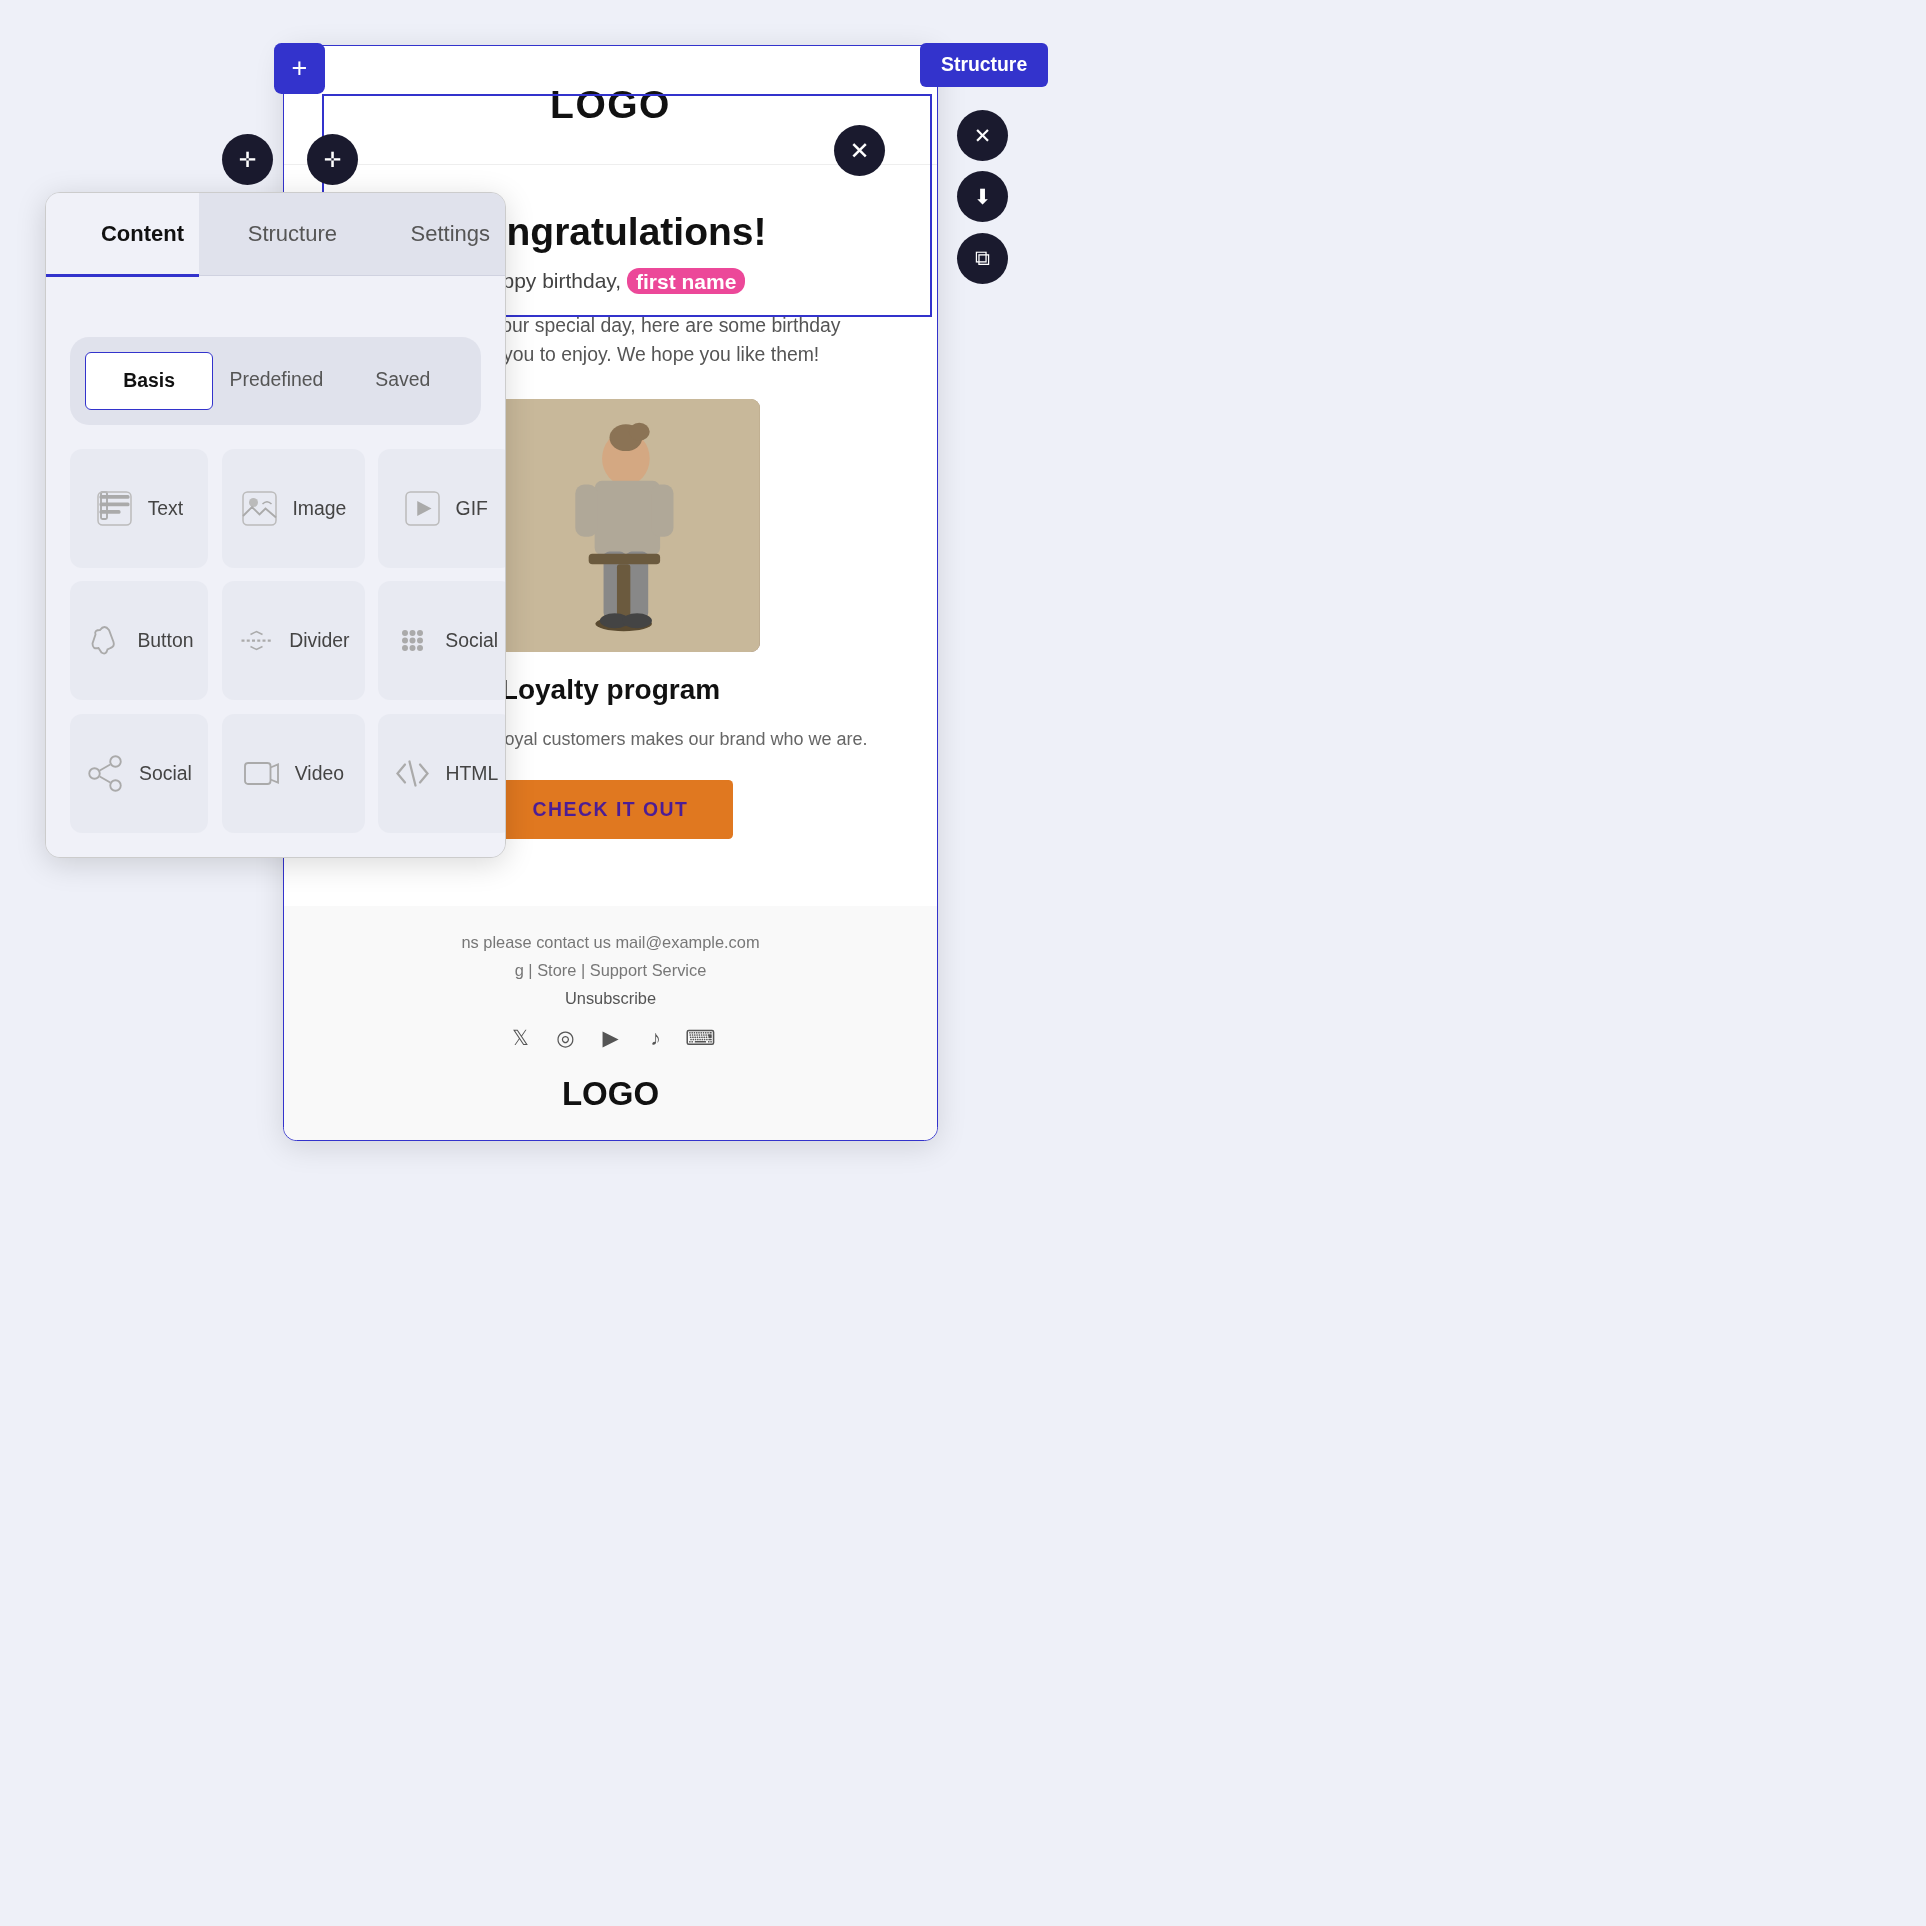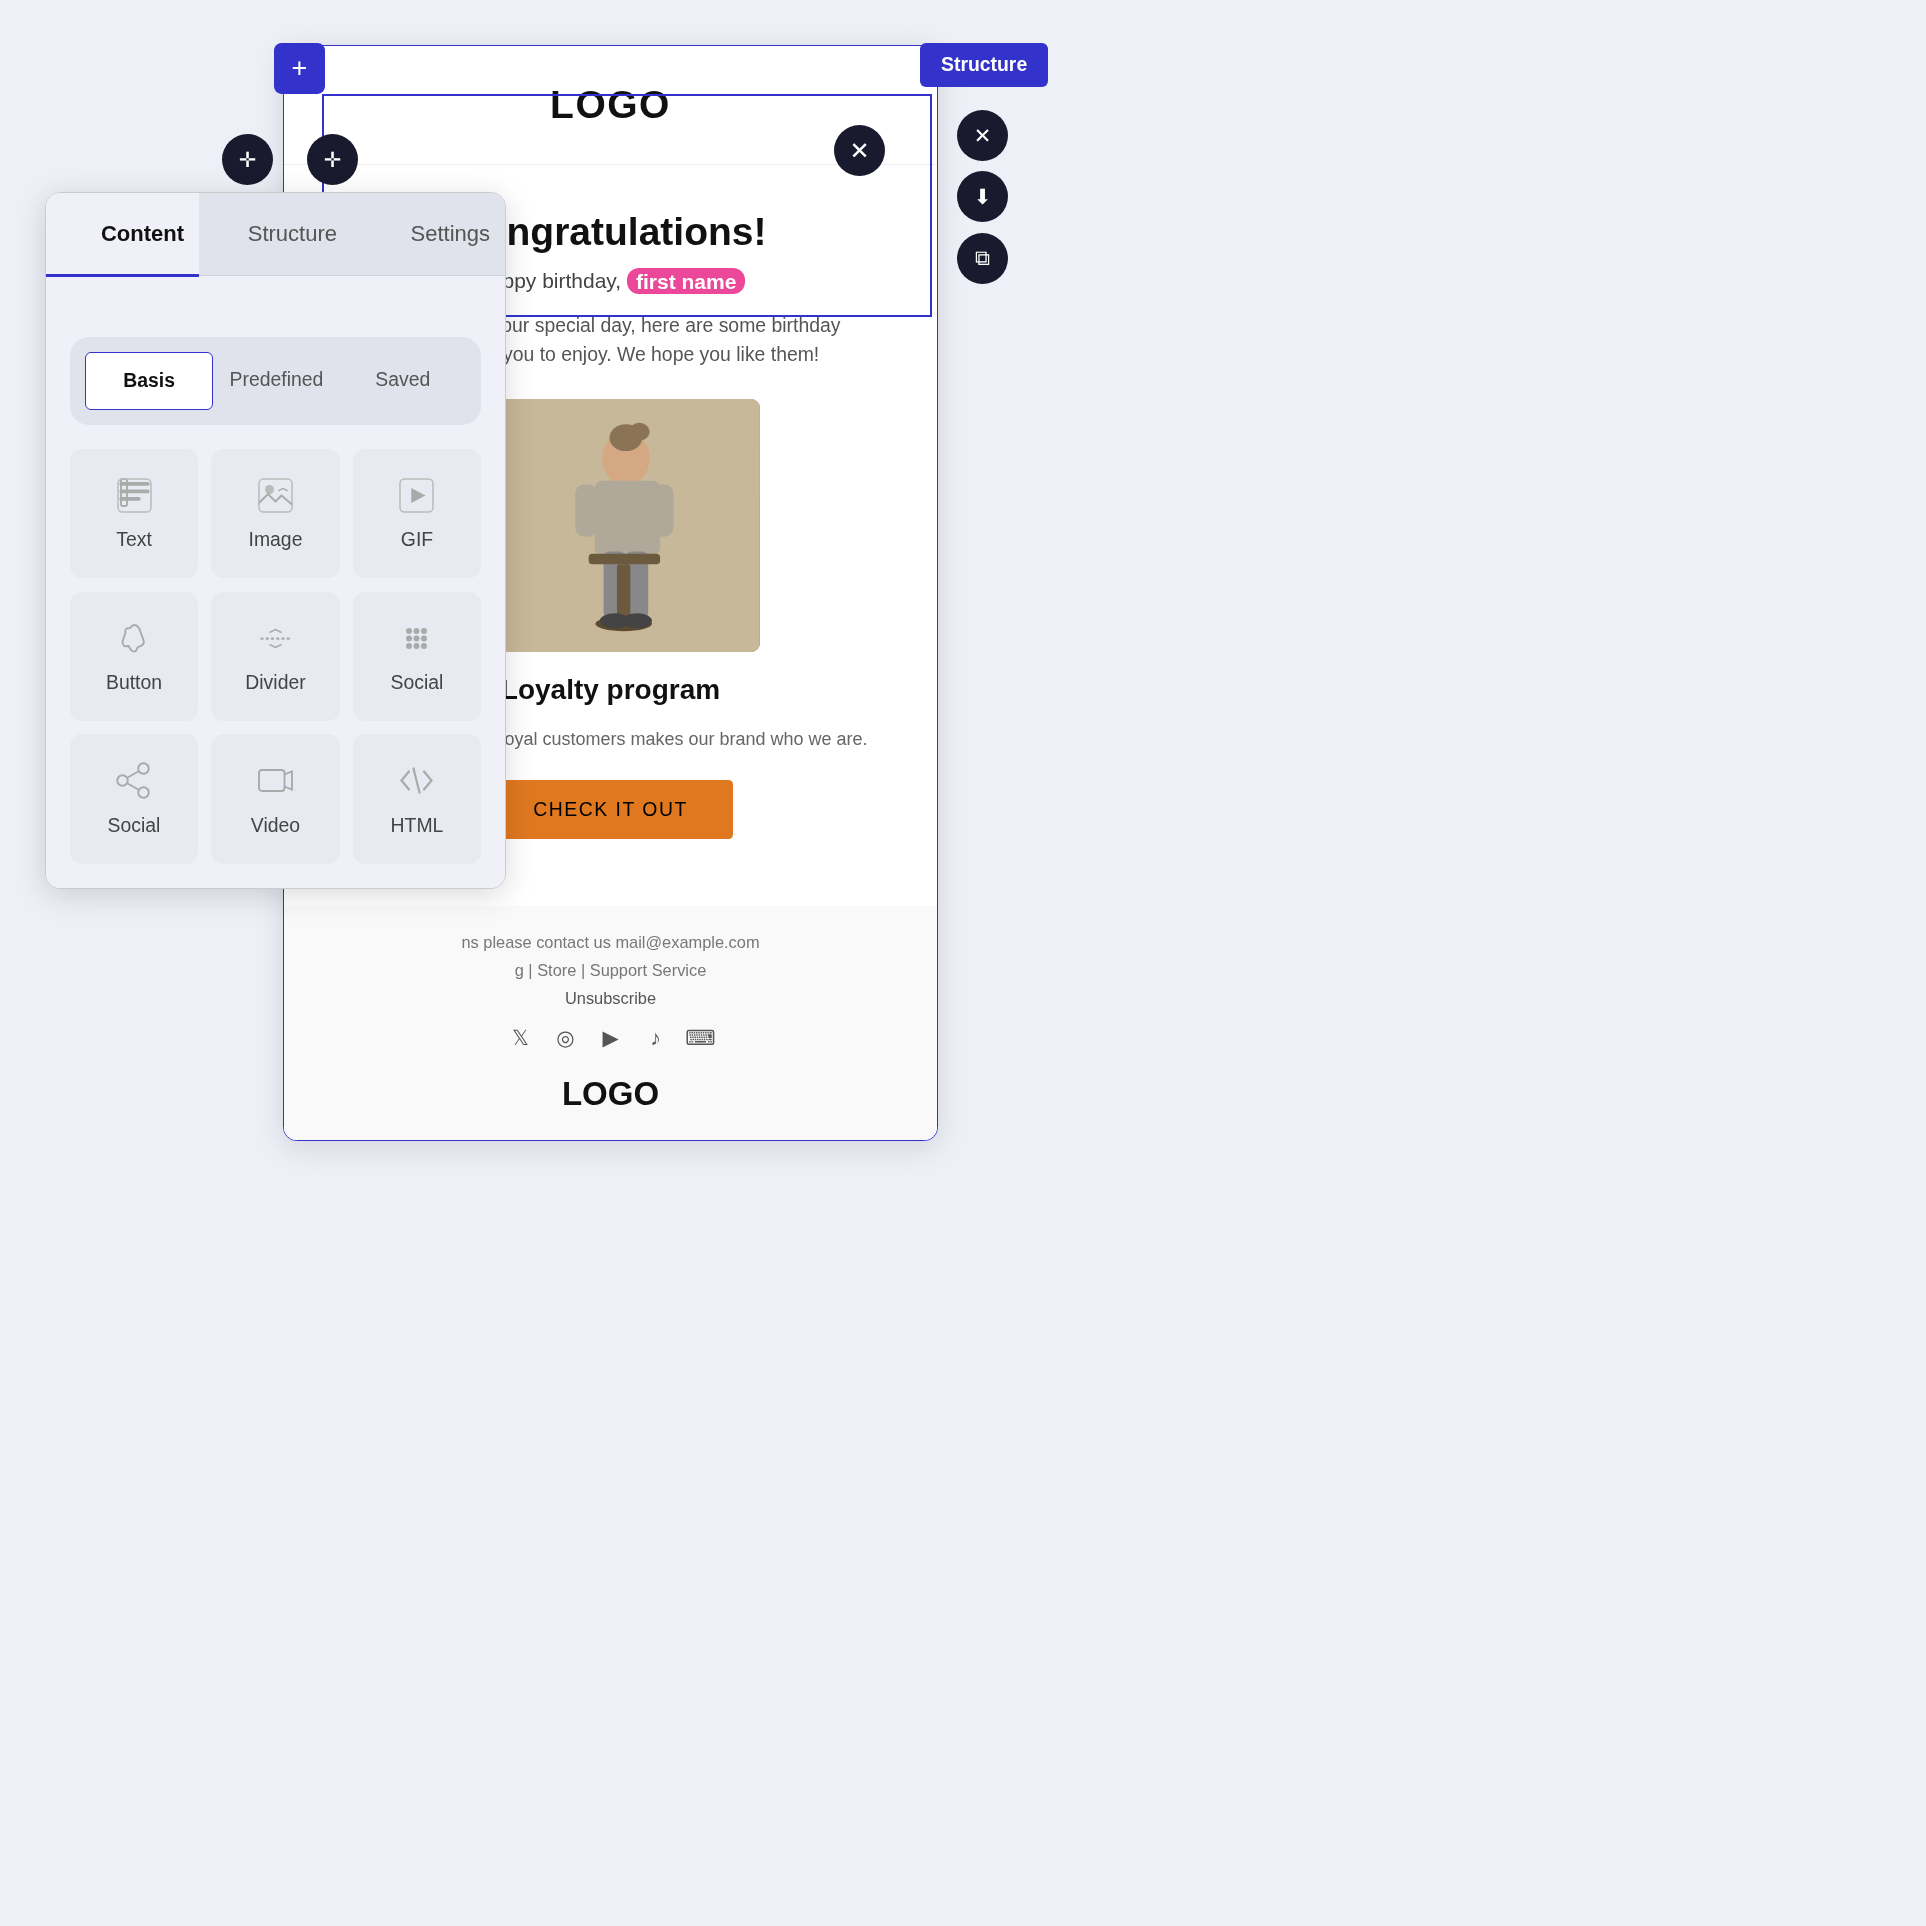--- a/index.html
+++ b/index.html
@@ -103,23 +103,23 @@
 
     .email-product-desc {
       font-size: 18px;
       color: #666;
       line-height: 1.5;
       margin-bottom: 27px;
     }
 
     .cta-button {
       background: #e07820;
-      color: #000000;
+      color: #4c1d95;
       font-size: 19.4px;
-      font-weight: 400;
+      font-weight: 700;
       letter-spacing: 1.5px;
       padding: 18px 45px;
       border: none;
       border-radius: 4.5px;
       cursor: pointer;
       display: inline-block;
       margin-bottom: 37px;
     }
 
     .email-footer {
@@ -361,21 +361,20 @@
       display: grid;
       grid-template-columns: 1fr 1fr 1fr;
       gap: 13.4px;
     }
 
     .content-item {
       background: #e8eaf2;
       border-radius: 12px;
       padding: 27px 15px;
       display: flex;
-      flex-direction: column;
       align-items: center;
       justify-content: center;
       gap: 13.4px;
       cursor: pointer;
       min-height: 119px;
     }
 
     .content-item-label {
       font-size: 19.4px;
       color: #444;

